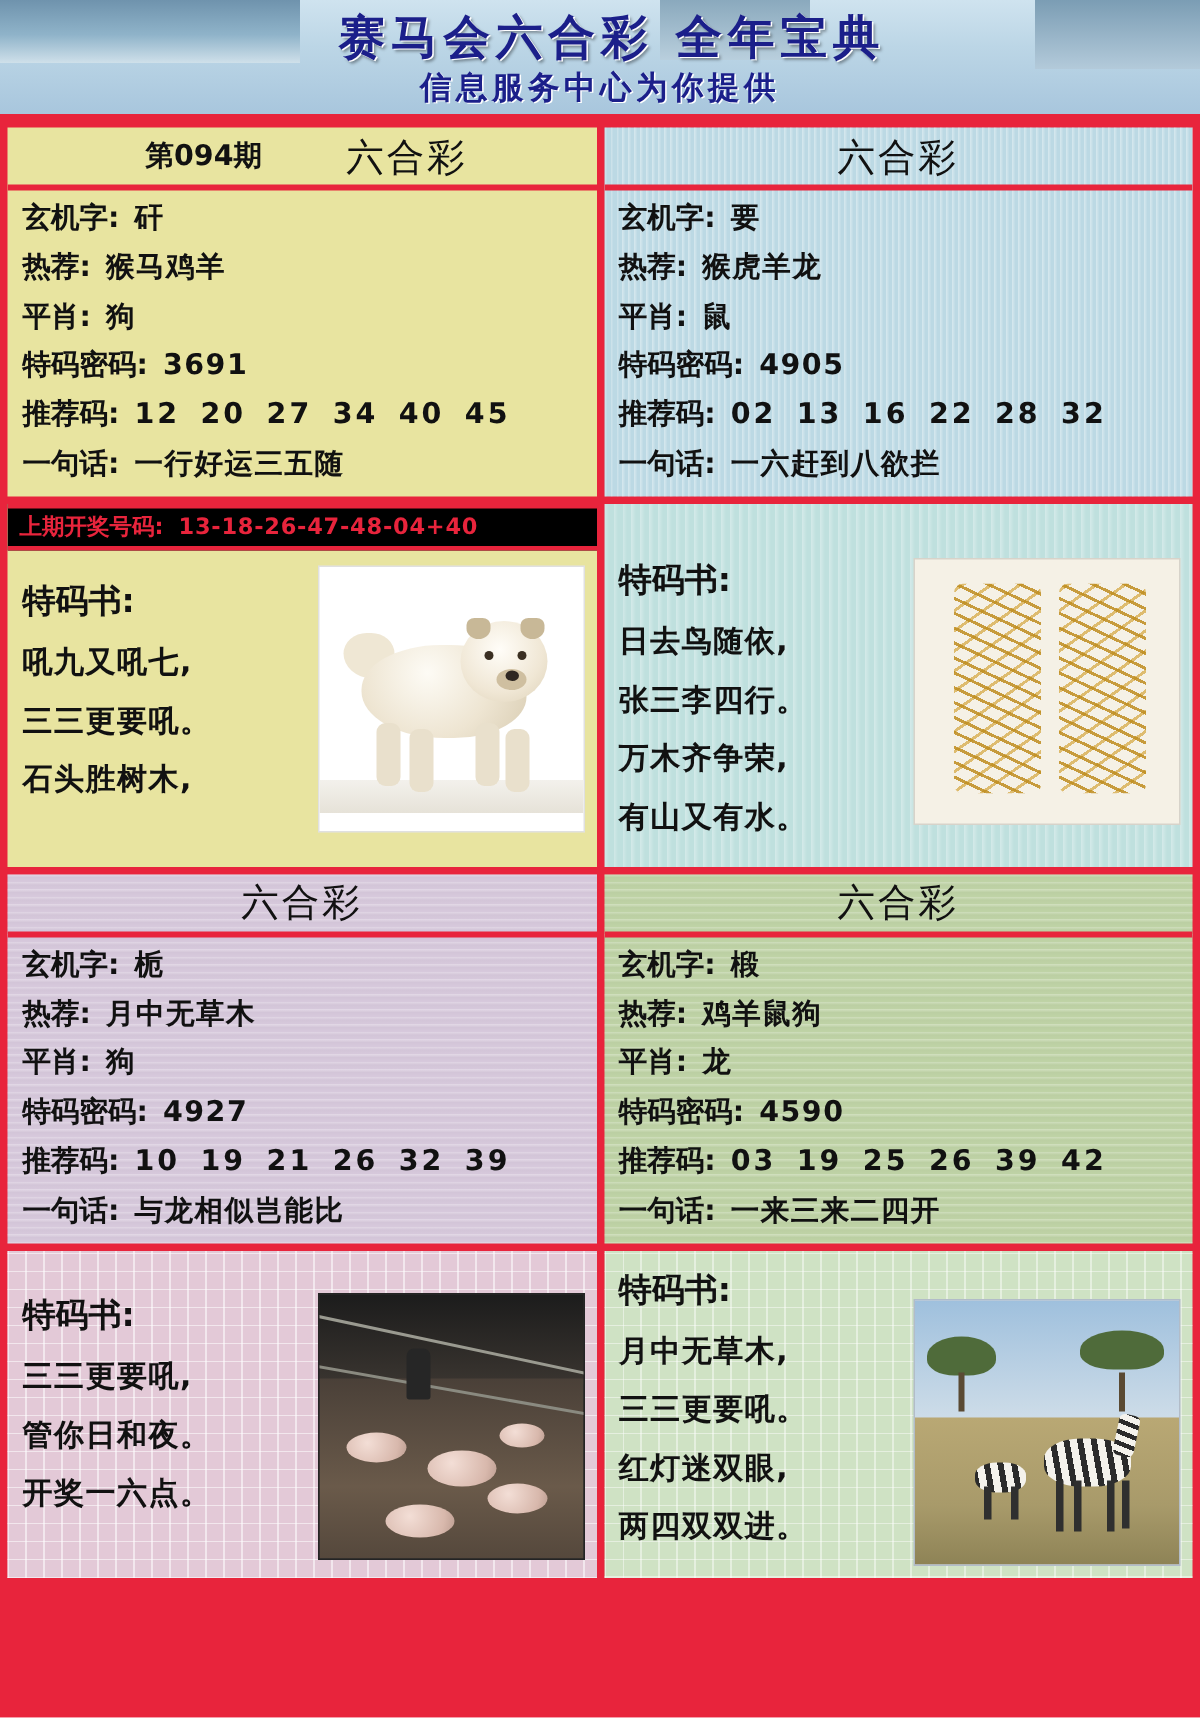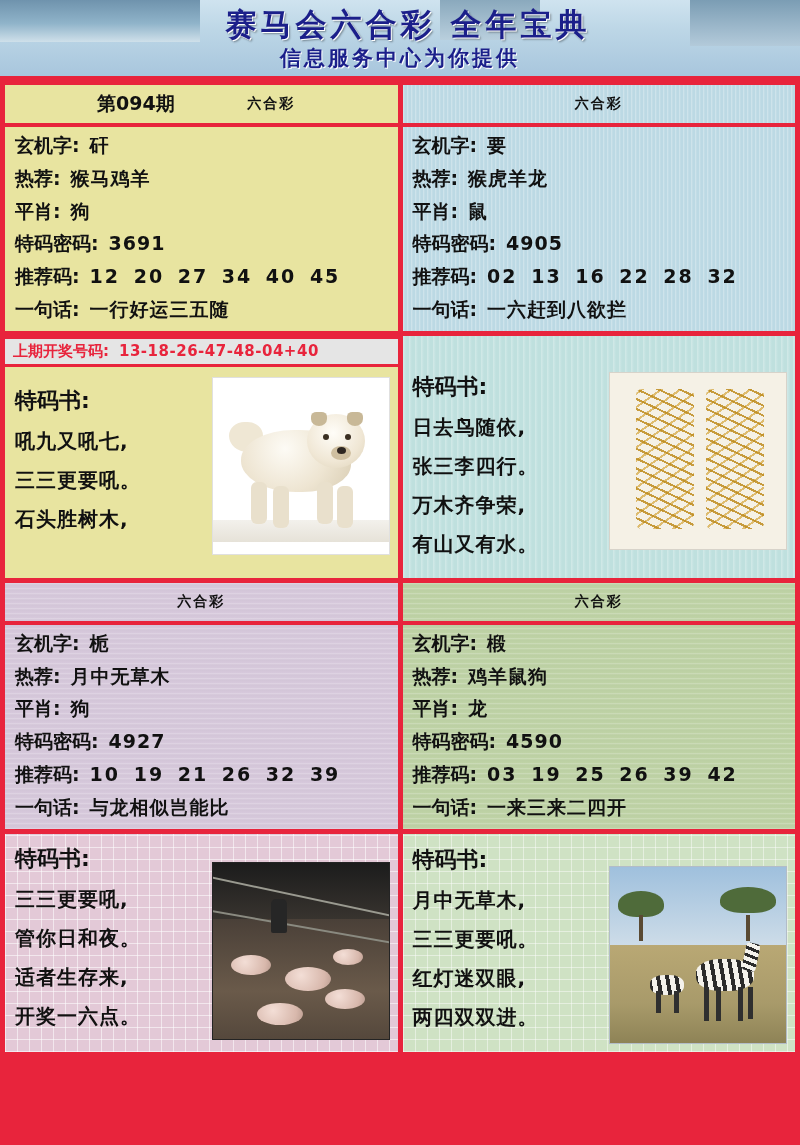--- a/index.html
+++ b/index.html
@@ -108,22 +108,22 @@
   .panel-head .issue {
     position: absolute;
     left: 92px;
     top: 50%;
     transform: translateY(-50%);
     font-size: 19px;
     font-weight: bold;
     color: #111;
   }
   .panel-head .ltitle {
-    font-size: 14px;
-    font-weight: bold;
+    font-size: 25px;
+    font-weight: normal;
     color: #111;
     letter-spacing: 2px;
   }
   .panel-head.offset .ltitle {
     margin-left: 140px;
   }
 
   .rows {
     padding: 7px 10px 8px 10px;
   }
@@ -145,21 +145,21 @@
     margin-left: 10px;
     letter-spacing: 1px;
   }
   .row .val.nums {
     letter-spacing: 2px;
     word-spacing: 5px;
   }
 
   
   .draw-strip {
-    background: #e5e5e5;
+    background: #000000;
     border-top: 3px solid #e8243c;
     border-bottom: 3px solid #e8243c;
     padding: 3px 8px;
     display: flex;
     align-items: center;
     gap: 10px;
   }
   .draw-strip .dlabel {
     color: #e8243c;
     font-weight: bold;
@@ -539,21 +539,20 @@
   </div>
 
   <div class="grid" style="padding-top:5px;">
 
     <div class="cell bg-pinkgrid">
       <div class="poem-wrap" style="min-height:212px;">
         <div class="poem-text">
           <div class="poem-title">特码书:</div>
           <div class="poem-line">三三更要吼,</div>
           <div class="poem-line">管你日和夜。</div>
-          <div class="poem-line">适者生存来,</div>
           <div class="poem-line">开奖一六点。</div>
         </div>
         <div class="poem-pic pic-pig" style="margin-top:18px;">
           <div class="sky"></div>
           <div class="ground"></div>
           <div class="wire"></div>
           <div class="wire2"></div>
           <div class="person"></div>
           <div class="pig p1"></div>
           <div class="pig p2"></div>

